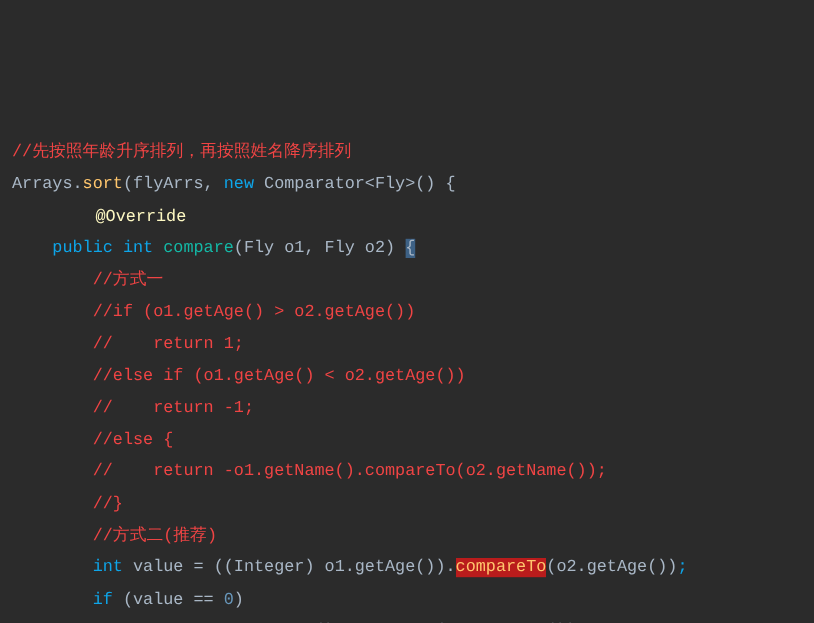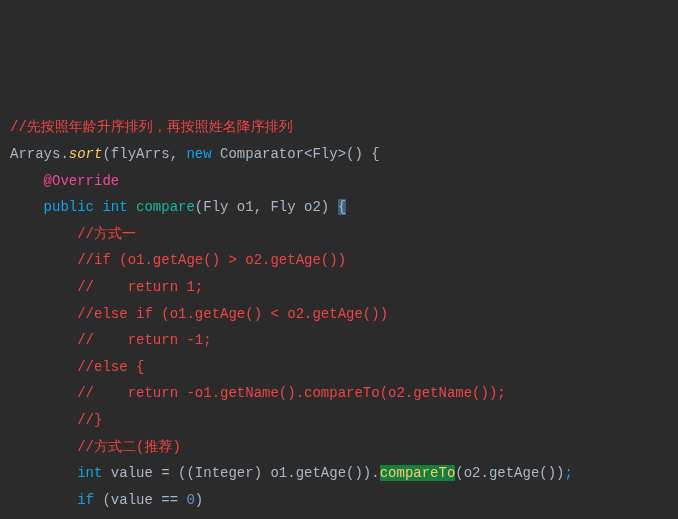--- a/index.html
+++ b/index.html
@@ -11,25 +11,25 @@
       color: #a9b7c6;
       padding: 8px 10px;
       width: 678px;
       height: 519px;
       overflow: hidden;
       white-space: pre;
     }
     .line { display: block; }
     .comment { color: #ef4444; }
     .keyword { color: #0ea5e9; }
-    .method-call { color: #ffc66d; font-style: italic; }
+    .method-call { color: #ffc66d; }
     .method-name { color: #14b8a6; }
-    .annotation { color: #ec4899; }
+    .annotation { color: #fef9c3; margin-left: 36px; }
     .number { color: #6897bb; }
-    .hl-compare { background: #15803d; color: #ffc66d; }
+    .hl-compare { background: #b91c1c; color: #ffc66d; }
     .cursor-brace { background: #3d6185; }
   </style>
 </head>
 <body>
 
 
 
 <div><span class="line"><span class="comment">//先按照年龄升序排列，再按照姓名降序排列</span></span><span class="line"><span>Arrays.</span><span class="method-call">sort</span><span>(flyArrs, </span><span class="keyword">new </span><span>Comparator&lt;Fly&gt;() {</span></span><span class="line"><span>    </span><span class="annotation">@Override</span></span><span class="line"><span>    </span><span class="keyword">public </span><span class="keyword">int </span><span class="method-name">compare</span><span>(Fly o1, Fly o2) </span><span class="cursor-brace">{</span></span><span class="line"><span>        </span><span class="comment">//方式一</span></span><span class="line"><span>        </span><span class="comment">//if (o1.getAge() &gt; o2.getAge())</span></span><span class="line"><span>        </span><span class="comment">//    return 1;</span></span><span class="line"><span>        </span><span class="comment">//else if (o1.getAge() &lt; o2.getAge())</span></span><span class="line"><span>        </span><span class="comment">//    return -1;</span></span><span class="line"><span>        </span><span class="comment">//else {</span></span><span class="line"><span>        </span><span class="comment">//    return -o1.getName().compareTo(o2.getName());</span></span><span class="line"><span>        </span><span class="comment">//}</span></span><span class="line"><span>        </span><span class="comment">//方式二(推荐)</span></span><span class="line"><span>        </span><span class="keyword">int </span><span>value = ((Integer) o1.getAge()).</span><span class="hl-compare">compareTo</span><span>(o2.getAge())</span><span class="keyword">;</span></span><span class="line"><span>        </span><span class="keyword">if </span><span>(value == </span><span class="number">0</span><span>)</span></span><span class="line"><span>            </span><span class="keyword">return </span><span>-o1.getName().compareTo(o2.getName())</span><span class="keyword">;</span></span></div>
 
 

